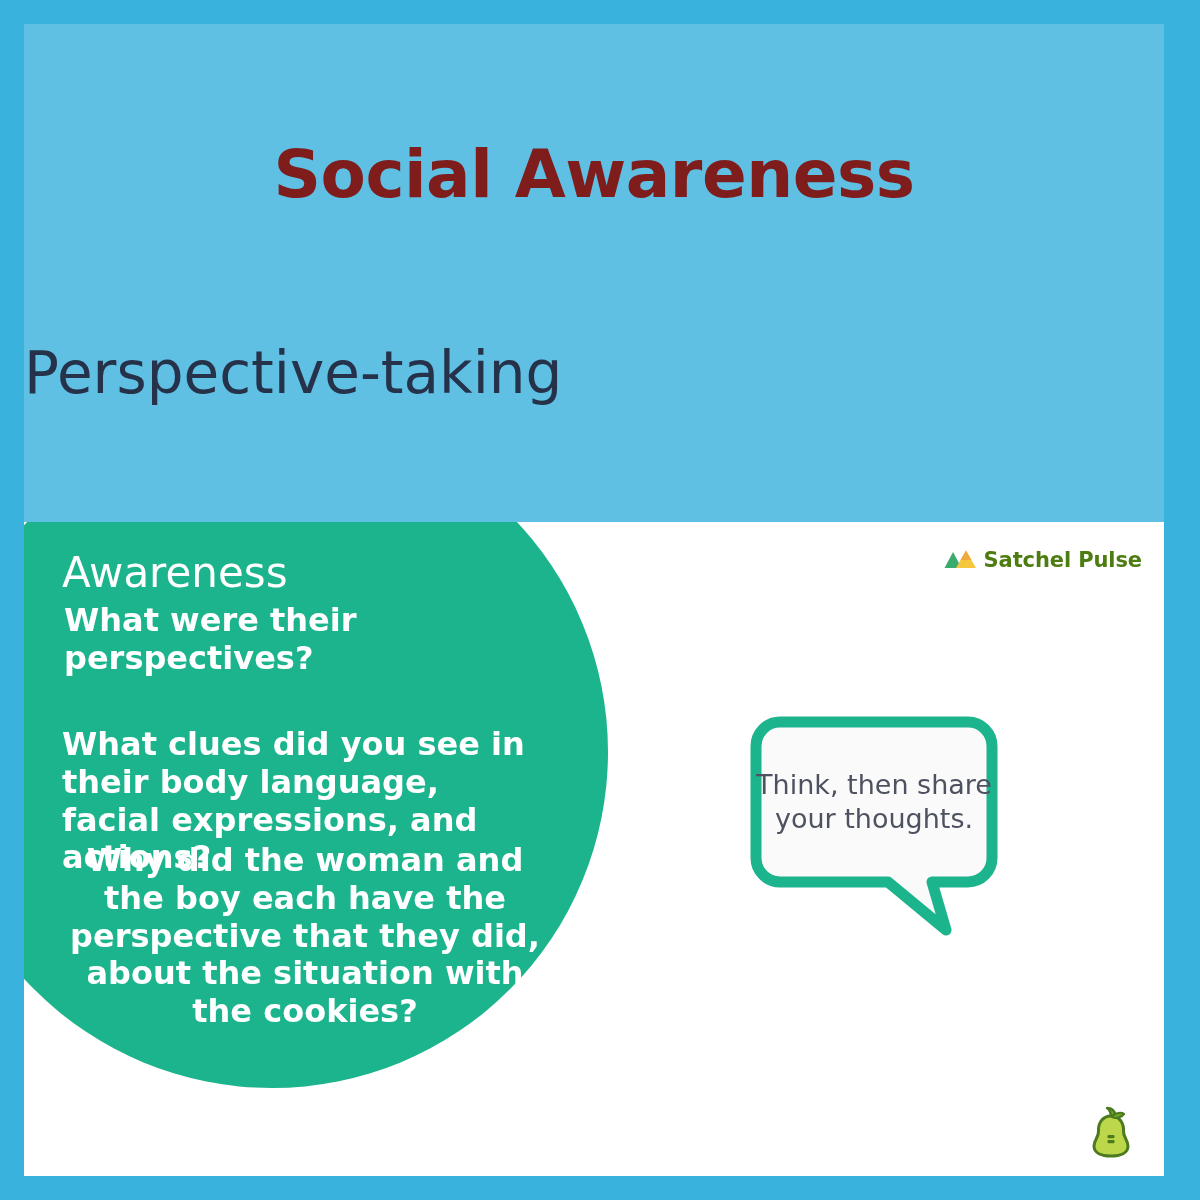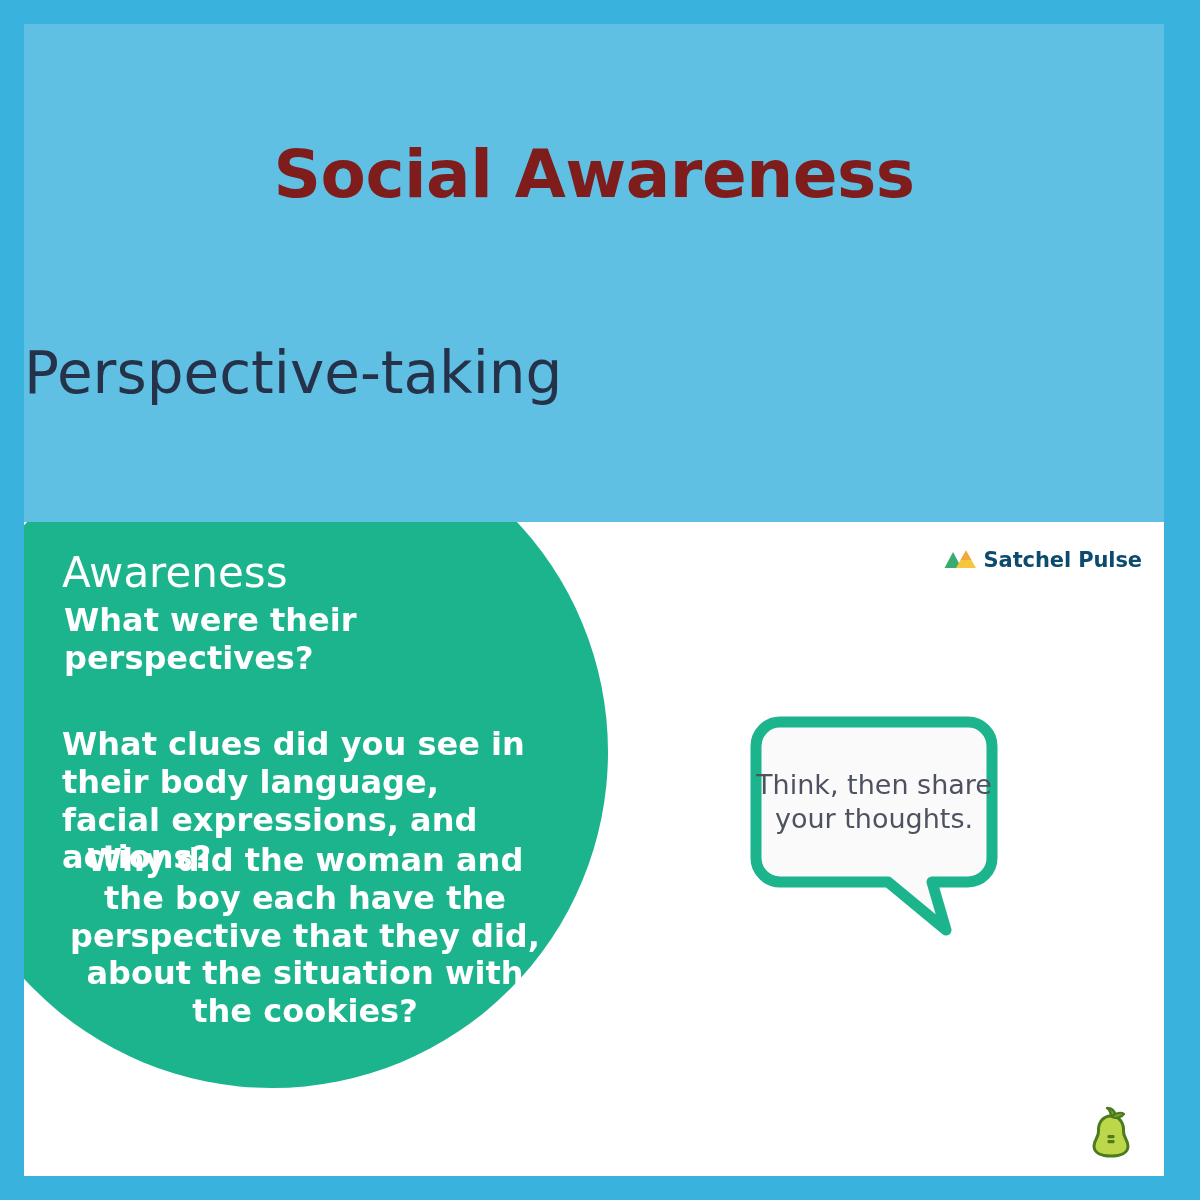--- a/index.html
+++ b/index.html
@@ -122,21 +122,21 @@
     right: 22px;
     top: 26px;
     display: flex;
     align-items: center;
     gap: 7px;
   }
   #brand-mark { display: block; }
   #brand-name {
     font-size: 21px;
     font-weight: 700;
-    color: #0c4a6e;
+    color: #4d7c0f;
     letter-spacing: -0.1px;
     white-space: nowrap;
   }
 
   
   #speech-bubble {
     position: absolute;
     left: 726px;
     top: 194px;
   }

